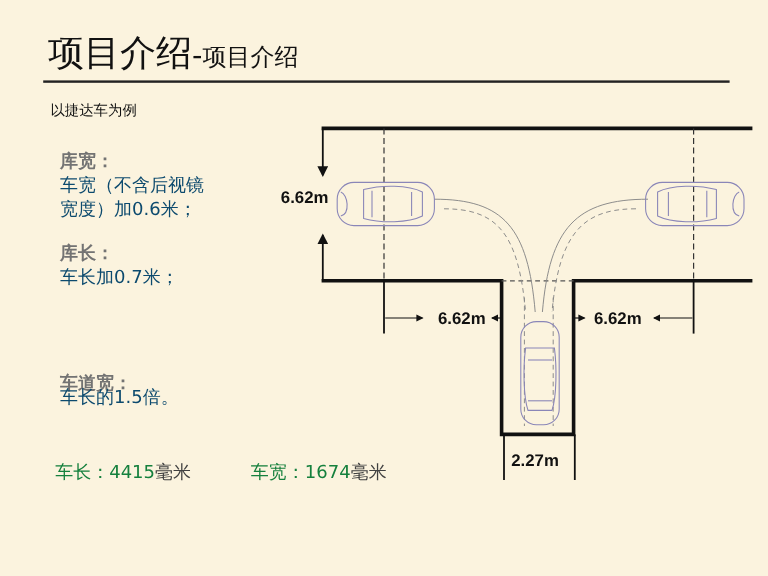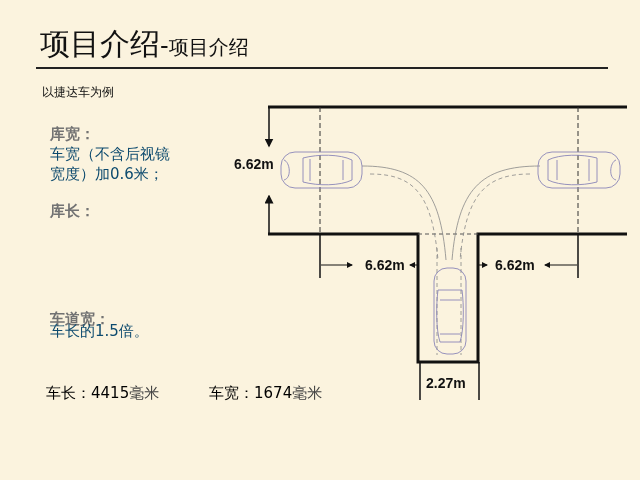--- a/index.html
+++ b/index.html
@@ -20,21 +20,21 @@
   .rule {
     position:absolute; left:36px; top:67px; width:572px; height:2px; background:#222;
   }
   .subtitle {
     position:absolute; left:42px; top:84px; font-size:12px; white-space:nowrap;
   }
   .spec { position:absolute; left:50px; white-space:nowrap; }
   .spec .label { font-size:15px; font-weight:bold; color:#737373; line-height:20px; }
   .spec .val { font-size:15px; color:#0c4a6e; line-height:20px; }
   .footer { position:absolute; top:384px; font-size:15px; white-space:nowrap; }
-  .footer .k { color:#000000; }
+  .footer .k { color:#15803d; }
   .footer .unit { color:#404040;text-align:center; }
   svg.diagram { position:absolute; left:0; top:0; }
   .dim { font-family:"Liberation Sans", sans-serif; font-weight:bold; font-size:14px; fill:#111; }
 </style>
 </head>
 <body>
 
 <div class="title">
   <span class="main">项目介绍</span><span class="sep">-</span><span class="sub">项目介绍</span>
 </div>
@@ -43,20 +43,21 @@
 <div class="subtitle">以捷达车为例</div>
 
 <div class="spec" style="top:124px;">
   <div class="label">库宽：</div>
   <div class="val">车宽（不含后视镜</div>
   <div class="val">宽度）加0.6米；</div>
 </div>
 
 <div class="spec" style="top:201px;">
   <div class="label">库长：</div>
+  <div class="val">车长加0.7米；</div>
 </div>
 
 <div class="spec" style="top:261px;margin-top:48px;">
   <div class="label">车道宽：</div>
 </div>
 
 <div class="spec" style="top:321px;">
   <div class="val">车长的1.5倍。</div>
 </div>
 

